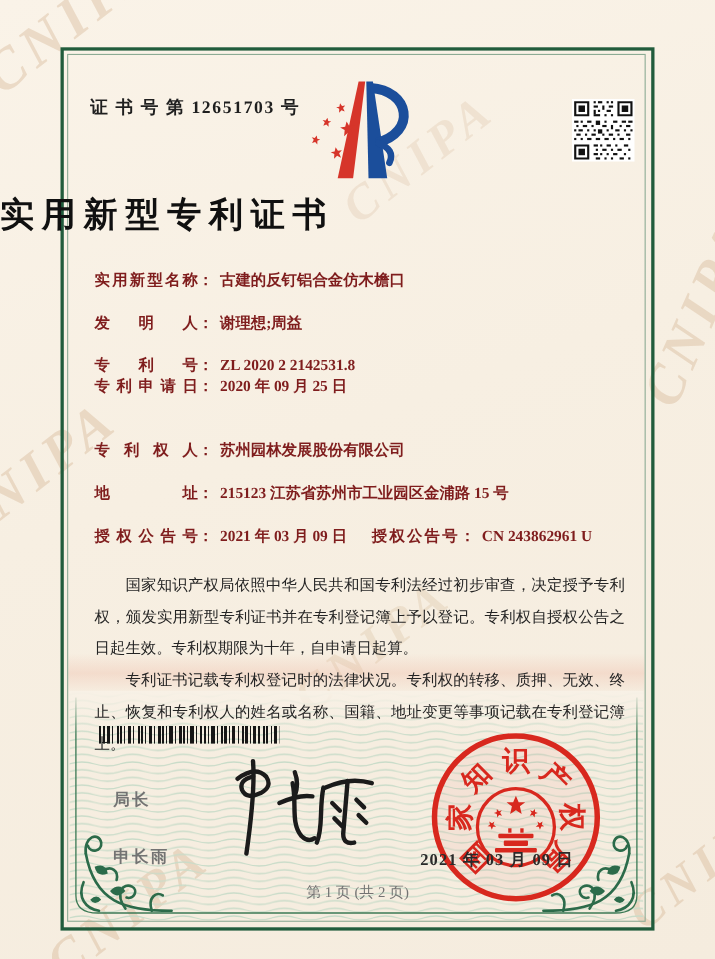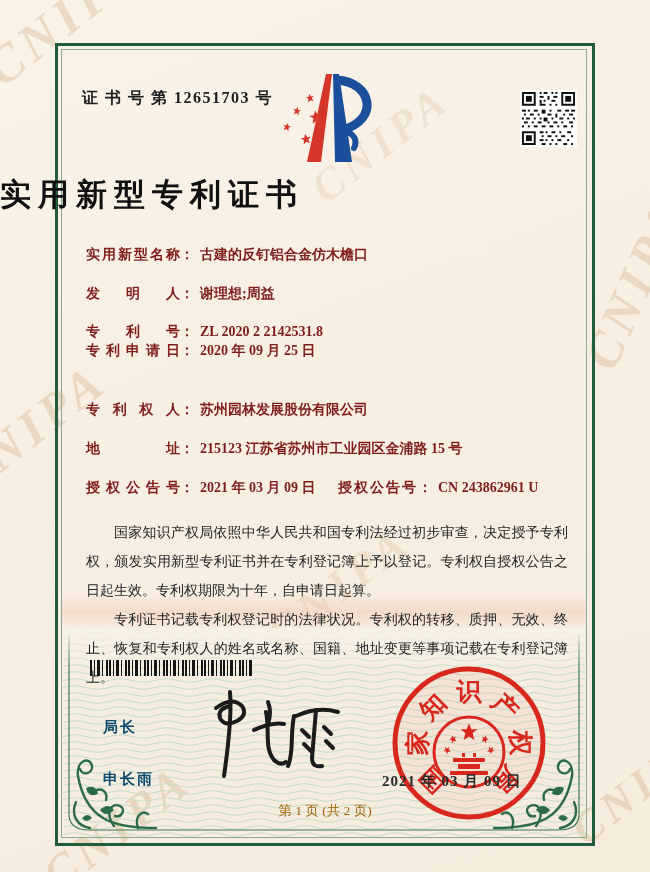--- a/index.html
+++ b/index.html
@@ -38,24 +38,24 @@
   .flabel{display:inline-block;width:94px;text-align:justify;text-align-last:justify;vertical-align:bottom;}
   .fcolon{margin-right:6px;}
   .paras{left:86px;top:506px;width:482px;font-size:14px;line-height:29px;text-align:justify;color:#242424;margin-top:12px;}
   .paras p{margin:0;text-indent:2em;}
   .barcode{left:90px;top:660px;width:164px;height:16px;
     background:repeating-linear-gradient(90deg,
       #161616 0 2px,transparent 2px 4px,#161616 4px 5px,transparent 5px 7px,
       #161616 7px 10px,transparent 10px 12px,#161616 12px 13px,transparent 13px 16px,
       #161616 16px 18px,transparent 18px 19px);}
   .director{font-family:"Liberation Sans","DejaVu Sans",sans-serif;font-size:15px;
-    font-weight:bold;color:#0c4a6e;letter-spacing:2px;}
+    font-weight:bold;color:#737373;letter-spacing:2px;}
   .seal-date{left:382px;top:772px;font-size:15px;font-weight:600;color:#2a2a2a;
     letter-spacing:1px;white-space:nowrap;}
-  .footer{left:0;top:802px;width:650px;text-align:center;font-size:13.5px;color:#a16207;}
+  .footer{left:0;top:802px;width:650px;text-align:center;font-size:13.5px;color:#737373;}
   svg{display:block;}
 </style>
 </head>
 <body>
 
 <span class="wm" style="left:-28px;top:-12px;font-size:52px;">CNIPA</span>
 <span class="wm" style="left:300px;top:118px;font-size:44px;color:rgba(201,163,122,0.18);">CNIPA</span>
 <span class="wm" style="left:545px;top:255px;font-size:50px;transform:rotate(-66deg);">CNIPA</span>
 <span class="wm" style="left:-60px;top:400px;font-size:50px;">CNIPA</span>
 <span class="wm" style="left:255px;top:560px;font-size:46px;color:rgba(201,163,122,0.20);">CNIPA</span>

